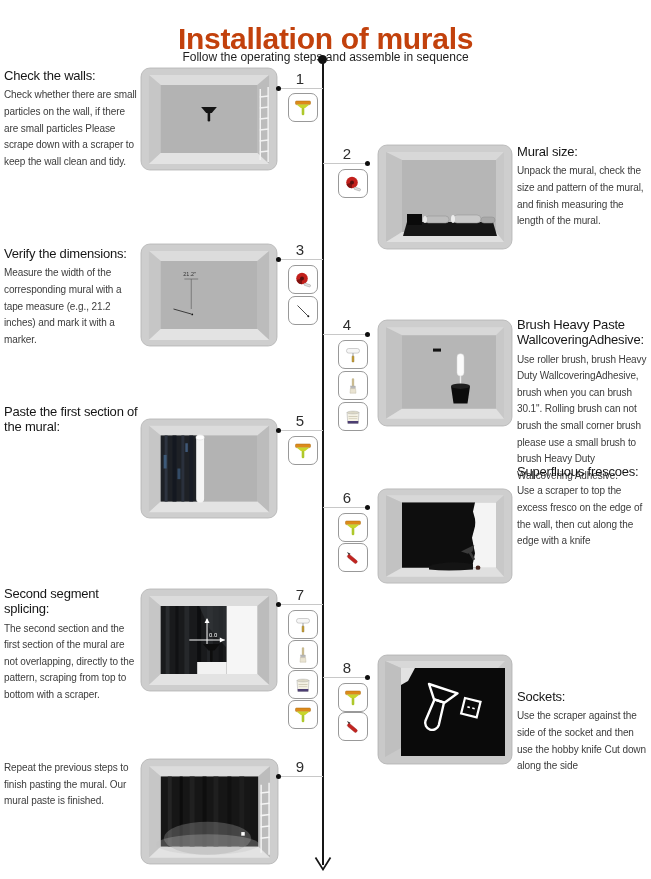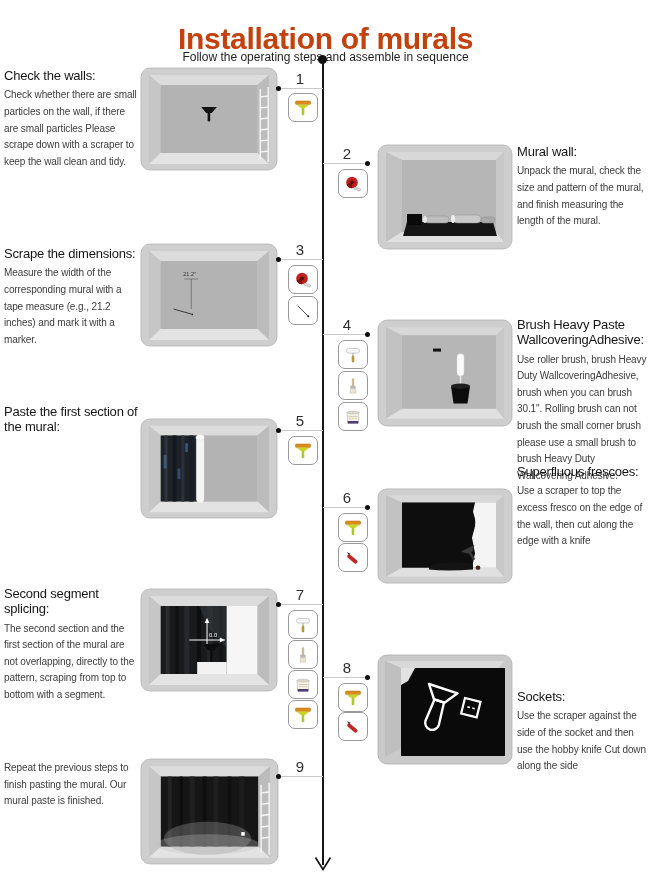--- a/index.html
+++ b/index.html
@@ -141,29 +141,29 @@
       <rect x="30" y="70" width="15" height="11" fill="#0a0a0a"></rect>
       <g stroke="#8f8f8f" stroke-width="0.5">
         <rect x="48" y="72" width="24" height="7" rx="3.5" fill="#bdbdbd"></rect>
         <rect x="76" y="71" width="28" height="8" rx="4" fill="#c9c9c9"></rect>
         <rect x="104" y="73" width="14" height="6" rx="3" fill="#a8a8a8"></rect>
       </g>
       <ellipse cx="48" cy="75.5" rx="2" ry="3.5" fill="#e8e8e8"></ellipse>
       <ellipse cx="76" cy="75" rx="2" ry="4" fill="#ededed"></ellipse>
     </svg>
     <div class="tblock" style="left:517px;top:144px;width:132px">
-      <h3>Mural wall:</h3>
+      <h3>Mural size:</h3>
       <p>Unpack the mural, check the size and pattern of the mural, and finish measuring the length of the mural.</p>
     </div>
   </section>
 
   
   <section>
     <div class="tblock" style="left:4px;top:246px;width:134px">
-      <h3>Scrape the dimensions:</h3>
+      <h3>Verify the dimensions:</h3>
       <p>Measure the width of the corresponding mural with a tape measure (e.g., 21.2 inches) and mark it with a marker.</p>
     </div>
     <svg class="room" style="left:140px;top:243px" width="138" height="104" viewBox="0 0 140 104" preserveAspectRatio="none">
       <use href="#room-L"></use>
       <text x="44" y="33" font-size="5.5" fill="#333">21.2"</text>
       <g stroke="#555" stroke-width="0.6">
         <line x1="45" y1="36" x2="59" y2="36"></line>
         <line x1="52" y1="36" x2="52" y2="66"></line>
       </g>
       <g>
@@ -285,21 +285,21 @@
     <div class="tblock" style="left:517px;top:464px;width:132px">
       <h3>Superfluous frescoes:</h3>
       <p>Use a scraper to top the excess fresco on the edge of the wall, then cut along the edge with a knife</p>
     </div>
   </section>
 
   
   <section>
     <div class="tblock" style="left:4px;top:586px;width:136px">
       <h3>Second segment splicing:</h3>
-      <p>The second section and the first section of the mural are not overlapping, directly to the pattern, scraping from top to bottom with a segment.</p>
+      <p>The second section and the first section of the mural are not overlapping, directly to the pattern, scraping from top to bottom with a scraper.</p>
     </div>
     <svg class="room" style="left:140px;top:588px" width="138" height="104" viewBox="0 0 140 104" preserveAspectRatio="none">
       <use href="#room-L"></use>
       <g>
         <rect x="21" y="18" width="67" height="68" fill="#191a1c"></rect>
         <rect x="26" y="18" width="4" height="68" fill="#2a2c2f"></rect>
         <rect x="36" y="18" width="3" height="68" fill="#101113"></rect>
         <rect x="45" y="18" width="5" height="68" fill="#26282b"></rect>
         <rect x="58" y="18" width="4" height="68" fill="#0d0e10"></rect>
         <rect x="68" y="18" width="6" height="68" fill="#222427"></rect>

